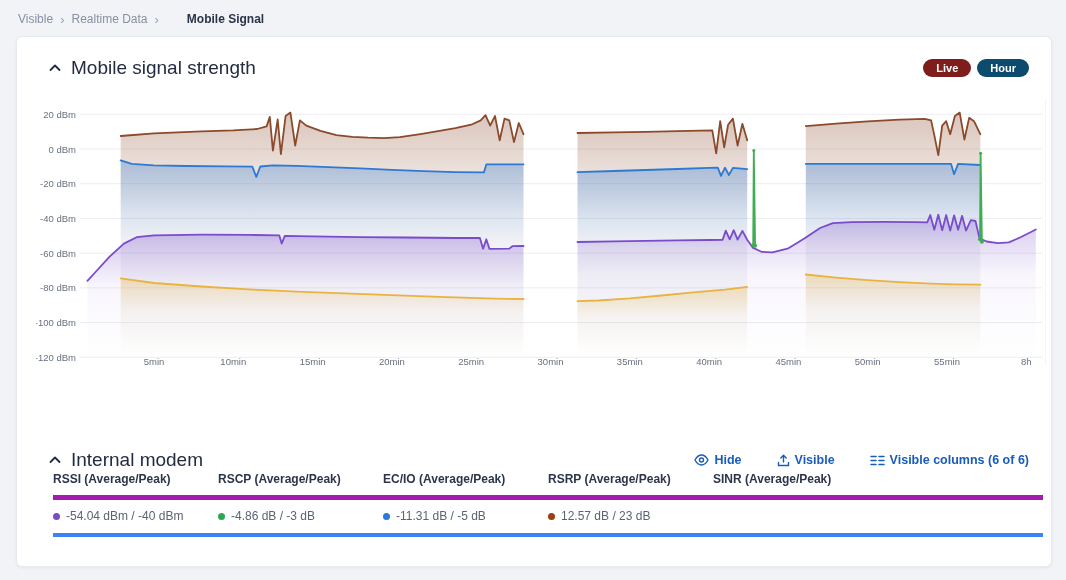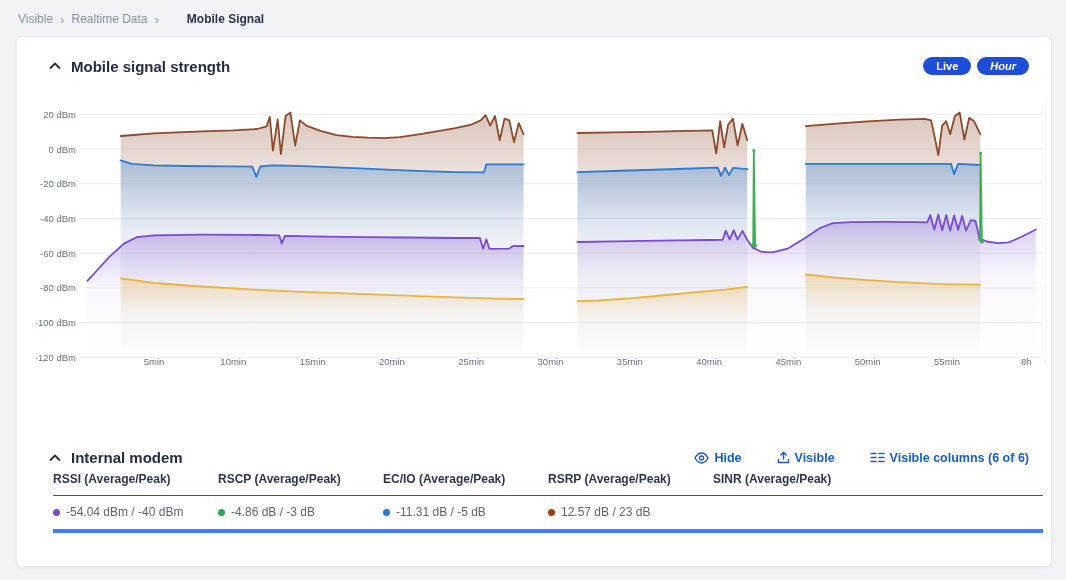--- a/index.html
+++ b/index.html
@@ -7,36 +7,36 @@
   
   .breadcrumb{position:absolute;left:18px;top:12px;display:flex;align-items:center;gap:7px;font-size:12px;color:#8791a3;}
   .breadcrumb .crumb{cursor:pointer;}
   .breadcrumb .crumb.current{color:#2a3349;font-weight:700;cursor:default;padding-left:21px;}
   .breadcrumb .sep{color:#9aa3b2;font-size:13px;line-height:1;}
   
   .card{position:absolute;left:16px;top:36px;width:1034px;height:529px;background:#ffffff;border:1px solid #e7eaee;border-radius:6px;box-shadow:0 1px 3px rgba(20,30,60,.06);}
   .sec-header{position:absolute;left:31px;right:22px;display:flex;align-items:center;justify-content:space-between;}
   .sec-left{display:flex;align-items:center;gap:9px;}
   .collapse-btn{width:14px;height:14px;display:flex;align-items:center;justify-content:center;cursor:pointer;background:none;border:none;padding:0;}
-  .sec-title{font-size:15px;font-weight:700;color:#232c42;}
+  .sec-title{font-size:19px;font-weight:400;color:#232c42;}
   .pills{display:flex;gap:6px;}
   .pill{border:none;border-radius:10px;color:#fff;font-size:11px;font-weight:700;padding:3px 13px;cursor:pointer;font-family:"Liberation Sans",sans-serif;}
-  .pill.inactive{background:#1d4ed8;text-align:right;}
-  .pill.active{background:#1d4ed8;font-style:italic;}
+  .pill.inactive{background:#7f1d1d;text-align:right;}
+  .pill.active{background:#0c4a6e;}
   
   #signal-chart{position:absolute;left:19px;top:56px;}
   .axis-label{font-size:9.5px;fill:#67707f;}
   
   .actions{display:flex;align-items:flex-start;gap:35px;}
   .action-btn{display:flex;align-items:center;gap:5px;background:none;border:none;padding:0;cursor:pointer;color:#1a5cbc;font-size:12.5px;font-weight:700;font-family:"Liberation Sans",sans-serif;}
   .action-btn svg{display:block;}
   
   .modem-table{position:absolute;left:36px;top:428px;width:990px;}
   .trow{display:grid;grid-template-columns:repeat(6,165px);}
-  .trow.head{border-bottom:1px solid #a21caf;}
+  .trow.head{border-bottom:5px solid #a21caf;}
   .trow.vals{border-bottom:4px solid #3b82f6;}
   .th{font-size:12px;font-weight:700;color:#2c354a;padding:7px 0 9px 0;}
   .td{font-size:12px;color:#5b6372;padding:9px 0 10px 0;display:flex;align-items:center;gap:6px;}
   .dot{width:7px;height:7px;border-radius:50%;flex:none;}
 </style>
 </head>
 <body>
 
 <div class="page">
 

